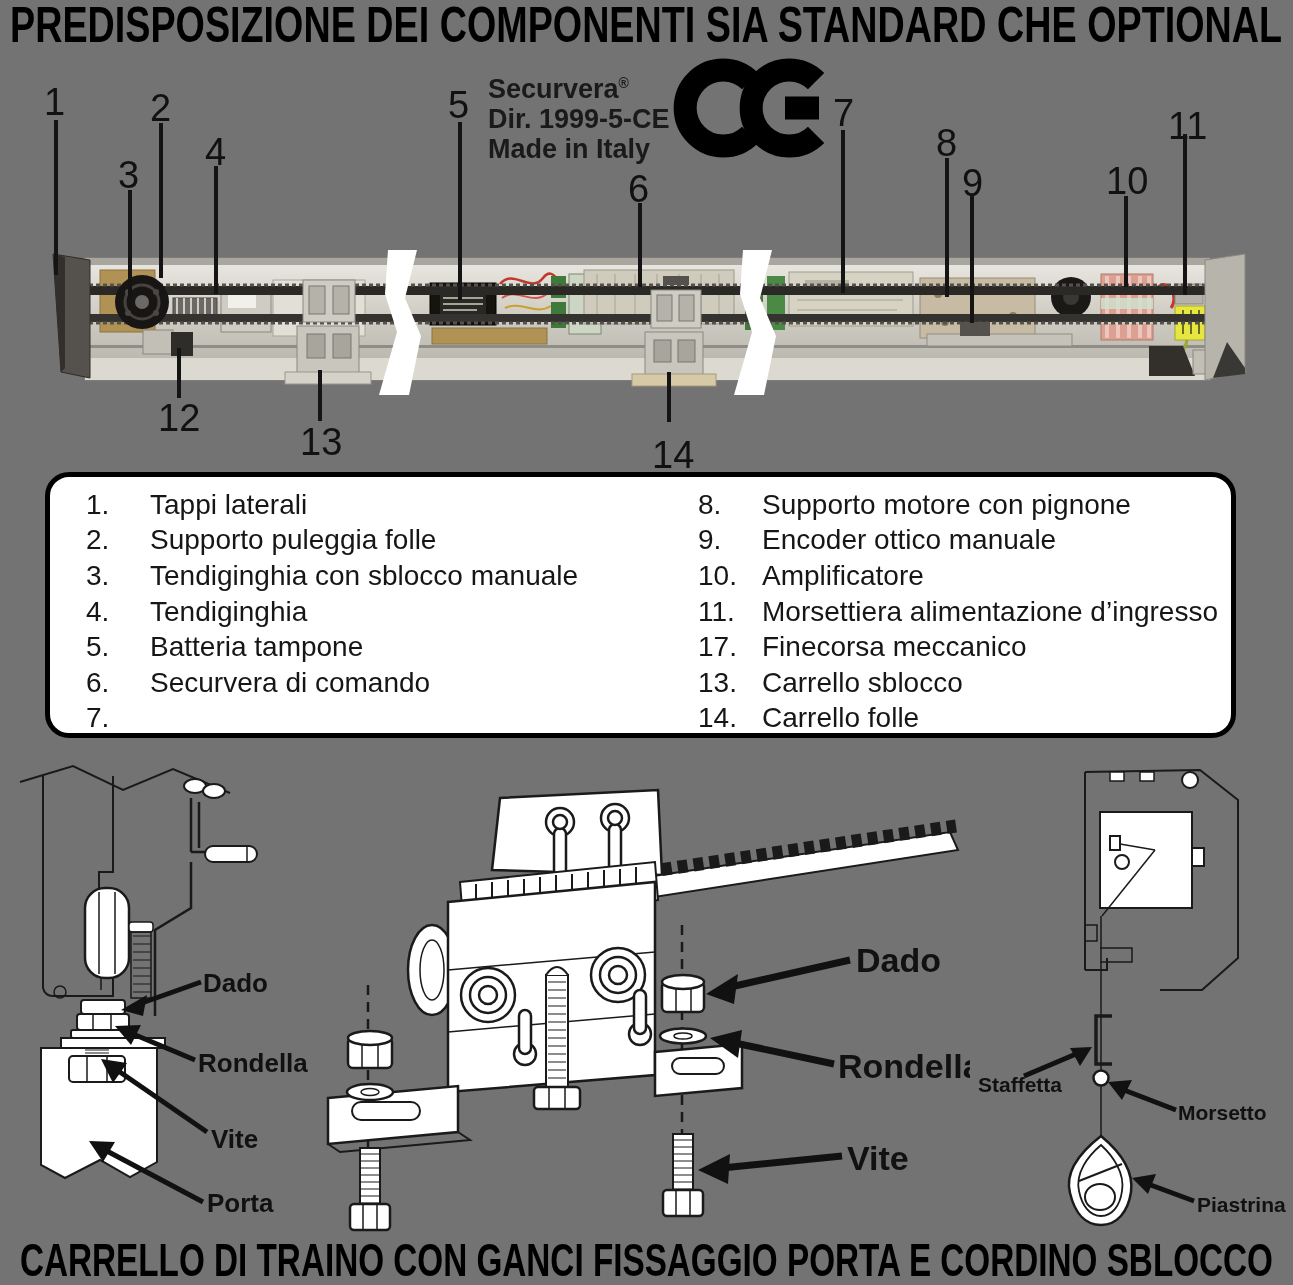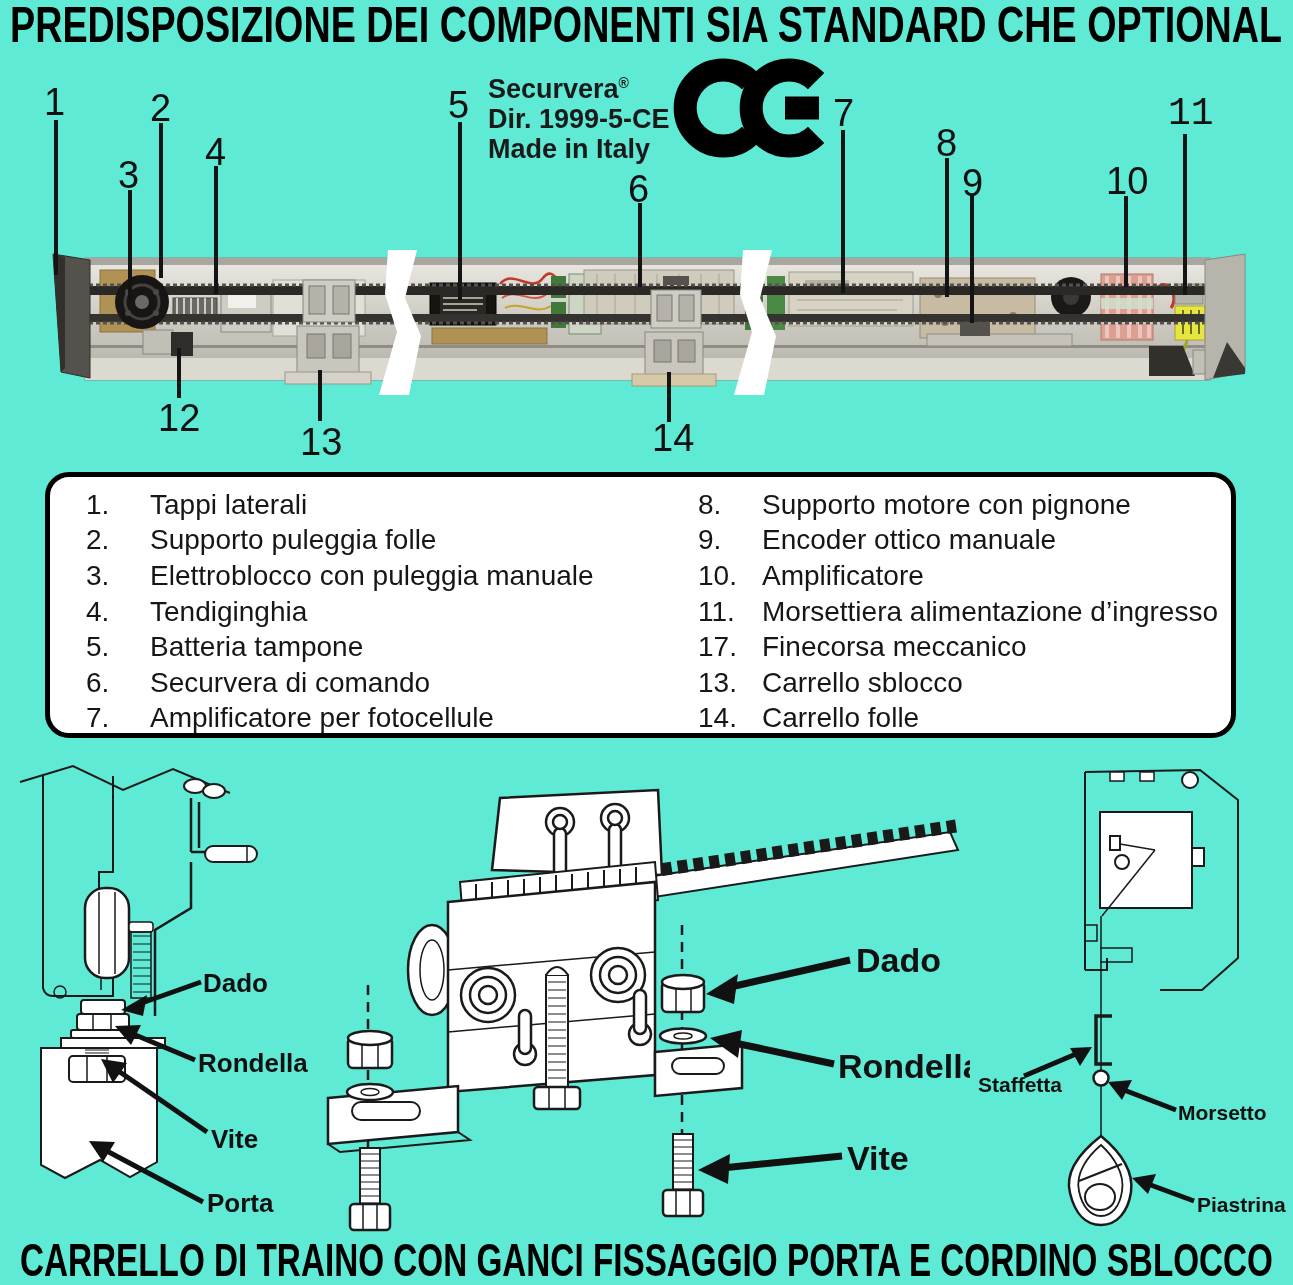--- a/index.html
+++ b/index.html
@@ -1,16 +1,16 @@
 <!DOCTYPE html>
 <html><head>
 <meta charset="utf-8">
 <style>
   html,body{margin:0;padding:0;background:#ffffff;}
-  #page{position:relative;width:1293px;height:1285px;background:#5eead4;overflow:hidden;
+  #page{position:relative;width:1293px;height:1285px;background:#737373;overflow:hidden;
         font-family:"Liberation Sans",sans-serif;color:#111;}
   svg text{font-family:"Liberation Sans",sans-serif;}
   .cnum{position:absolute;font-size:38px;line-height:1;color:#111;font-weight:400;}
   .cline{position:absolute;width:4px;background:#141414;z-index:6;}
   .brand{position:absolute;left:488px;top:68px;font-size:27px;line-height:30px;color:#1a1a1a;font-weight:bold;}
   .brand sup{font-size:14px;}
   #legend-box{position:absolute;left:45px;top:472px;width:1191px;height:266px;
               border:5px solid #000;border-radius:24px;background:#fff;box-sizing:border-box;}
   .leg-col{position:absolute;top:10px;}
   .leg-row{height:35.6px;display:flex;align-items:center;font-size:28px;color:#161616;}
@@ -44,24 +44,24 @@
   <div class="cnum" style="left:44px;top:83px;">1</div>
   <div class="cnum" style="left:150px;top:89px;">2</div>
   <div class="cnum" style="left:118px;top:156px;">3</div>
   <div class="cnum" style="left:205px;top:133px;">4</div>
   <div class="cnum" style="left:448px;top:86px;">5</div>
   <div class="cnum" style="left:628px;top:170px;">6</div>
   <div class="cnum" style="left:833px;top:94px;">7</div>
   <div class="cnum" style="left:936px;top:124px;">8</div>
   <div class="cnum" style="left:962px;top:164px;">9</div>
   <div class="cnum" style="left:1106px;top:162px;text-align:right;">10</div>
-  <div class="cnum" style="left:1168px;top:95px;font-family:Liberation Mono, monospace;">11</div>
+  <div class="cnum" style="left:1168px;top:107px;">11</div>
   <div class="cnum" style="left:158px;top:399px;text-align:center;">12</div>
   <div class="cnum" style="left:300px;top:423px;">13</div>
-  <div class="cnum" style="left:652px;top:419px;">14</div>
+  <div class="cnum" style="left:652px;top:436px;">14</div>
 
   <div class="cline" style="left:54px;top:120px;height:155px;"></div>
   <div class="cline" style="left:159px;top:123px;height:155px;"></div>
   <div class="cline" style="left:128px;top:190px;height:110px;"></div>
   <div class="cline" style="left:214px;top:166px;height:128px;"></div>
   <div class="cline" style="left:458px;top:122px;height:178px;"></div>
   <div class="cline" style="left:638px;top:203px;height:84px;"></div>
   <div class="cline" style="left:841px;top:130px;height:163px;"></div>
   <div class="cline" style="left:945px;top:158px;height:139px;"></div>
   <div class="cline" style="left:970px;top:194px;height:129px;"></div>
@@ -199,37 +199,36 @@
       <div class="leg-row">
           <span class="leg-num">1.</span>
           <span class="leg-label">Tappi laterali</span>
         </div>
       <div class="leg-row">
           <span class="leg-num">2.</span>
           <span class="leg-label">Supporto puleggia folle</span>
         </div>
       <div class="leg-row">
           <span class="leg-num">3.</span>
-          <span class="leg-label">Elettroblocco con puleggia manuale</span>
+          <span class="leg-label">Tendiginghia con sblocco manuale</span>
         </div>
       <div class="leg-row">
           <span class="leg-num">4.</span>
           <span class="leg-label">Tendiginghia</span>
         </div>
       <div class="leg-row">
           <span class="leg-num">5.</span>
           <span class="leg-label">Batteria tampone</span>
         </div>
       <div class="leg-row">
           <span class="leg-num">6.</span>
           <span class="leg-label">Securvera di comando</span>
         </div>
       <div class="leg-row">
           <span class="leg-num">7.</span>
-          <span class="leg-label">Amplificatore per fotocellule</span>
         </div>
     </div>
     <div class="leg-col" style="left:630px;">
       <div class="leg-row">
           <span class="leg-num">8.</span>
           <span class="leg-label">Supporto motore con pignone</span>
         </div>
       <div class="leg-row">
           <span class="leg-num">9.</span>
           <span class="leg-label">Encoder ottico manuale</span>

